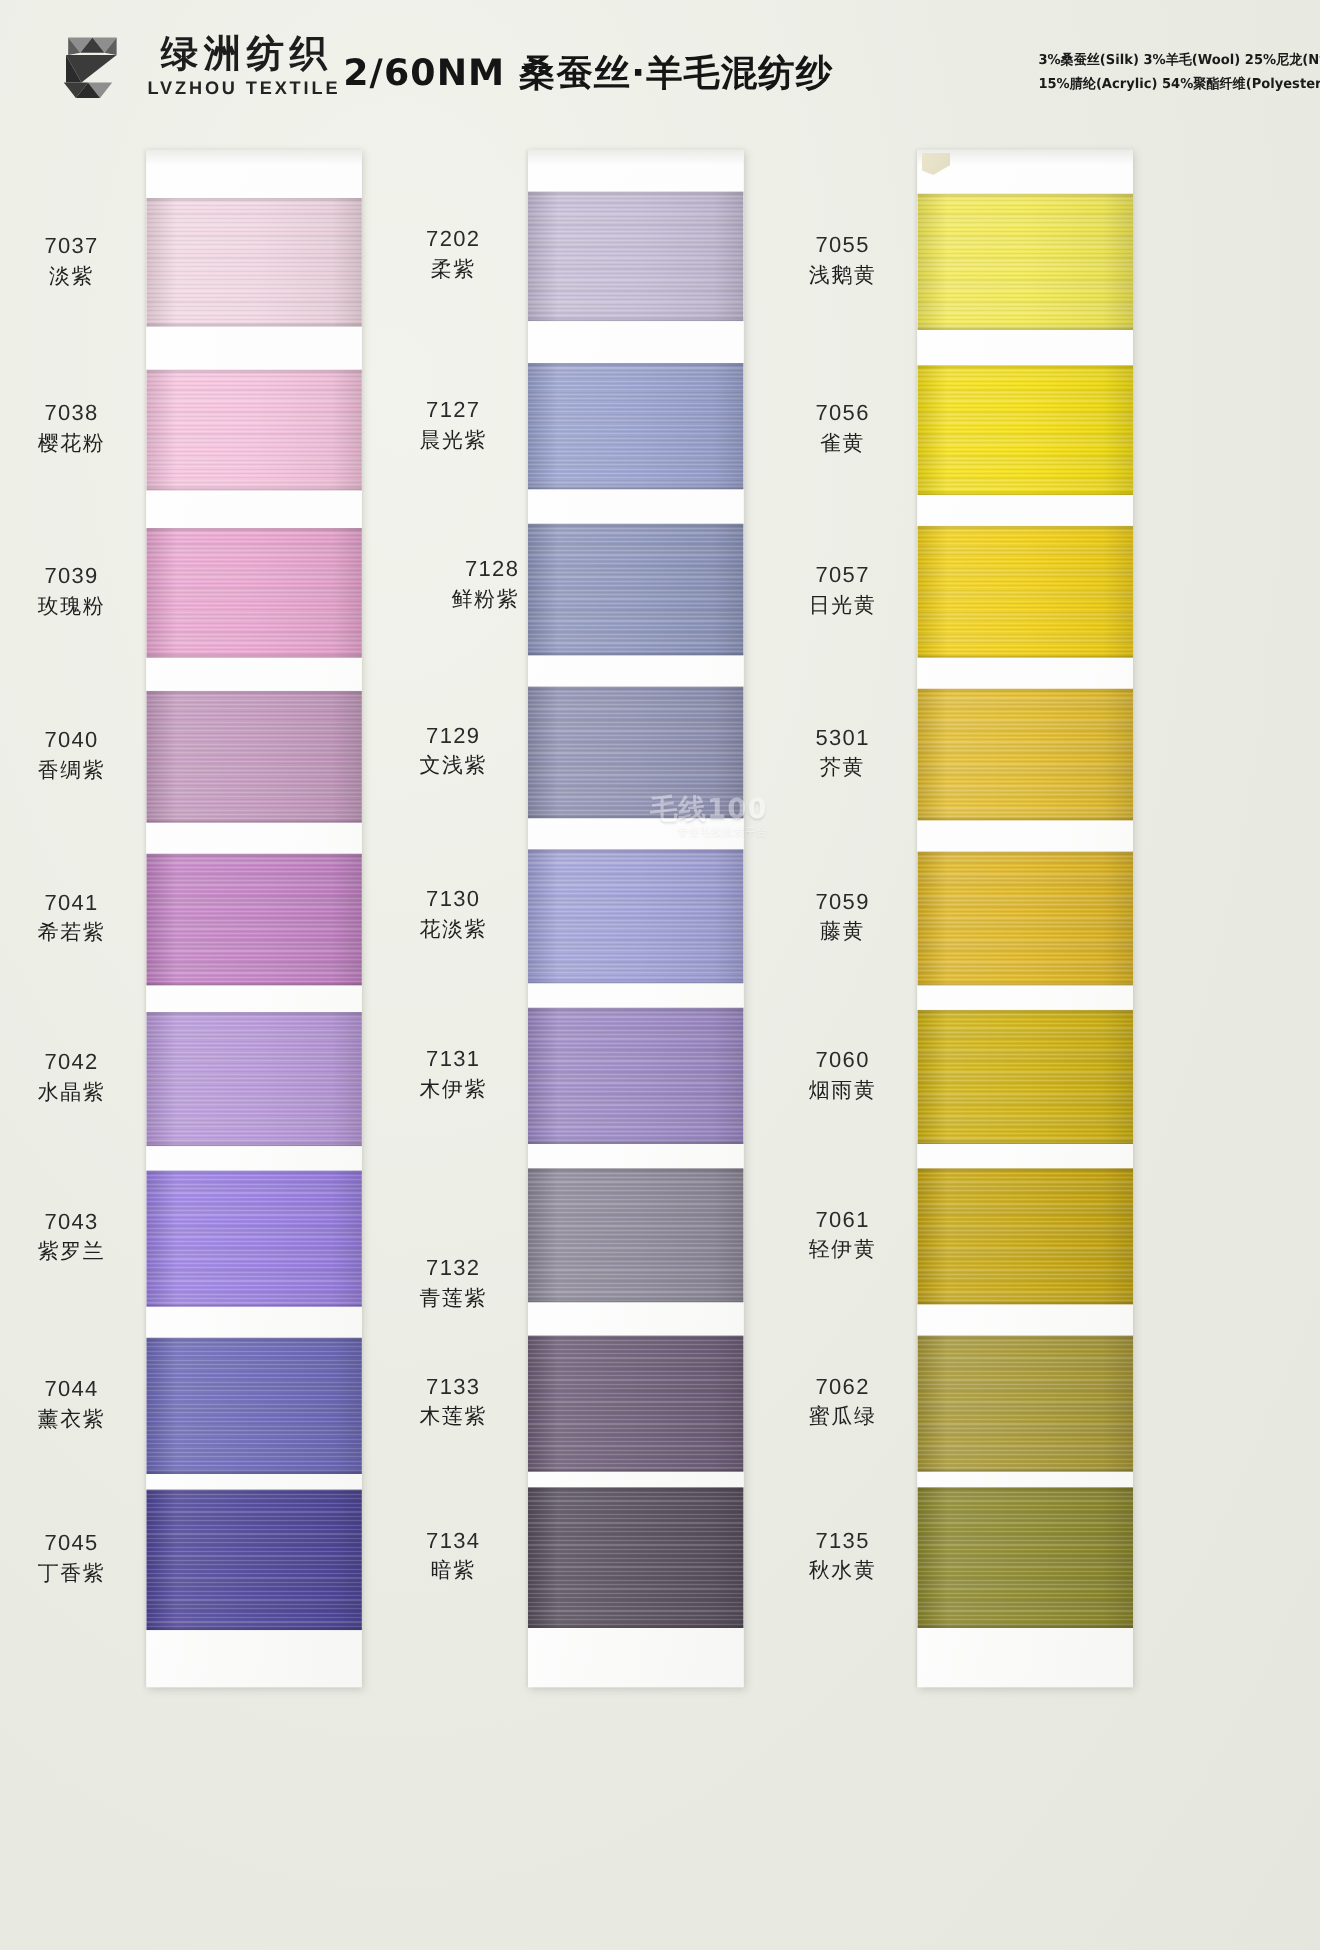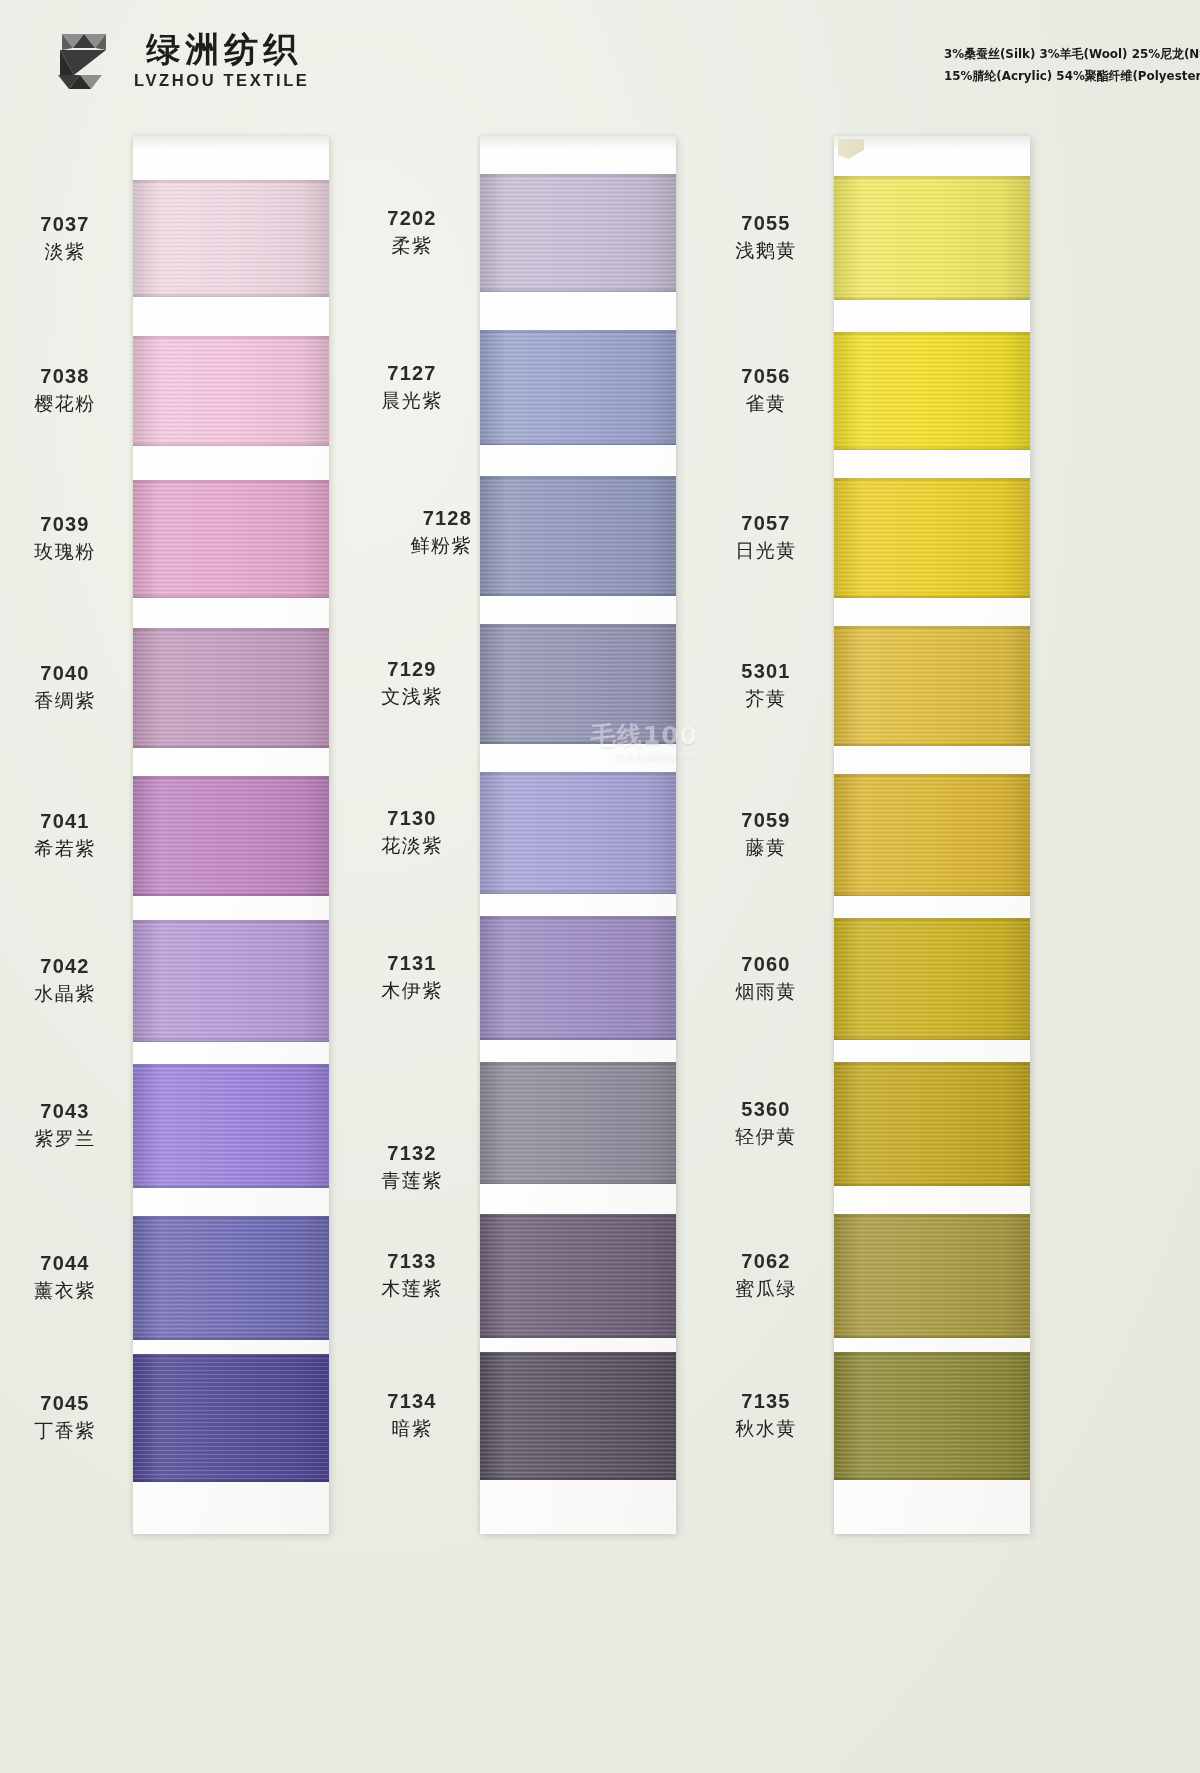--- a/index.html
+++ b/index.html
@@ -132,21 +132,21 @@
     position: absolute;
     width: 120px;
     text-align: center;
     color: #262626;
   }
   #col-0 .label { left: 5px; }
   #col-1 .label { left: 2px; }
   #col-2 .label { left: 6px; }
   .label .code {
     font-family: "Liberation Sans", "DejaVu Sans", sans-serif;
-    font-size: 20px; font-weight: 700; letter-spacing: 1.2px;
+    font-size: 20px; font-weight: 400; letter-spacing: 1.2px;
     line-height: 26px; color: #2a2a2a;
   }
   .label .name {
     font-family: "DejaVu Sans", "Liberation Sans", sans-serif;
     font-size: 19px; font-weight: 500; letter-spacing: 1.5px;
     line-height: 26px; color: #1f1f1f; margin-top: 1px;
   }
 
   
   #watermark {
@@ -199,20 +199,21 @@
         <polygon points="14,47 36,47 25,61" fill="#3b3b3b"></polygon>
         <polygon points="36,47 58,47 47,61" fill="#8e8e8e"></polygon>
         <polygon points="25,61 36,47 47,61" fill="#2b2b2b"></polygon>
       </svg>
       <div class="logo-text">
         <div class="logo-cn">绿洲纺织</div>
         <div class="logo-en">LVZHOU TEXTILE</div>
       </div>
     </div>
 
+    <div class="title-main">2/60NM 桑蚕丝·羊毛混纺纱</div>
 
     <div class="compo">
       <div>3%桑蚕丝(Silk) 3%羊毛(Wool) 25%尼龙(Nylon)</div>
       <div>15%腈纶(Acrylic) 54%聚酯纤维(Polyester)</div>
     </div>
   </div>
 
   <div class="column" id="col-0">
     <div class="card">
         <div class="card-top-shade"></div>
@@ -492,21 +493,21 @@
         <div class="name">烟雨黄</div>
       </div>
       <div class="band" style="top: 926px; height: 124px;">
         <div class="band-fill" style="background:#c6a81b"></div>
         <div class="band-threads"></div>
         <div class="band-shade"></div>
         <div class="band-edge-t"></div>
         <div class="band-edge-b"></div>
       </div>
       <div class="label" style="top: 960px;">
-        <div class="code">5360</div>
+        <div class="code">7061</div>
         <div class="name">轻伊黄</div>
       </div>
       <div class="band" style="top: 1078px; height: 124px;">
         <div class="band-fill" style="background:#a99a3c"></div>
         <div class="band-threads"></div>
         <div class="band-shade"></div>
         <div class="band-edge-t"></div>
         <div class="band-edge-b"></div>
       </div>
       <div class="label" style="top: 1112px;">

